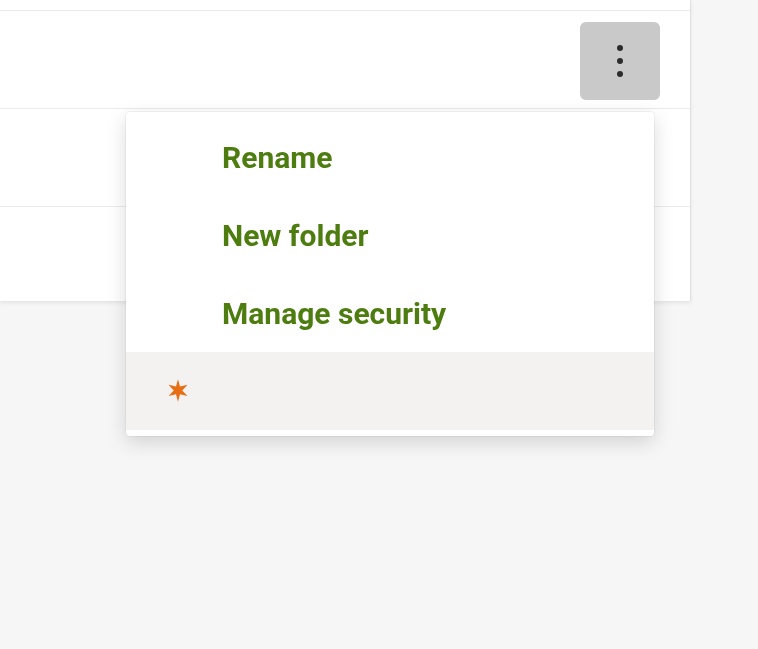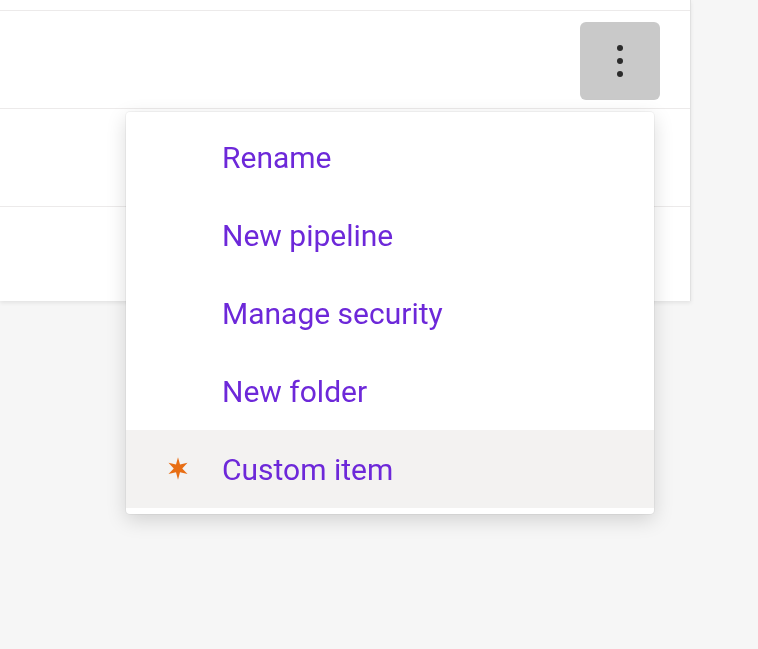--- a/index.html
+++ b/index.html
@@ -83,24 +83,25 @@
     box-shadow: 0 6px 20px rgba(0,0,0,0.15), 0 0 0 1px rgba(0,0,0,0.04);
     padding: 6px 0 6px 0;
   }
 
   .menu-item {
     display: flex;
     align-items: center;
     height: 78px;
     padding-left: 96px;
     font-size: 30px;
-    color: #6d28d9;
+    color: #4d7c0f;
     cursor: pointer;
     position: relative;
     background: #ffffff;
+    font-weight: bold;
   }
   .menu-item.hovered {
     background: #f3f2f1;
   }
 
   .menu-item .icon-slot {
     position: absolute;
     left: 34px;
     top: 50%;
     transform: translateY(-50%);
@@ -131,29 +132,25 @@
       <div class="dot"></div>
     </div>
   </div>
 </div>
 
 <div class="menu" id="menu">
     <div class="menu-item">
       <span>Rename</span>
     </div>
     <div class="menu-item">
-      <span>New pipeline</span>
+      <span>New folder</span>
     </div>
     <div class="menu-item">
       <span>Manage security</span>
-    </div>
-    <div class="menu-item">
-      <span>New folder</span>
     </div>
     <div class="menu-item hovered">
       <span class="icon-slot" style="color: rgb(232, 110, 20);">
 <svg class="asterisk-svg" viewBox="0 0 24 24" fill="currentColor" aria-hidden="true">
   <path d="M12 2.5l1.6 5.9 6-1.4-4.2 4.5 4.2 4.5-6-1.4L12 20.5l-1.6-5.9-6 1.4 4.2-4.5L4.4 7l6 1.4L12 2.5z"></path>
 </svg>
       </span>
-      <span>Custom item</span>
     </div>
   </div>
 
 </body></html>

